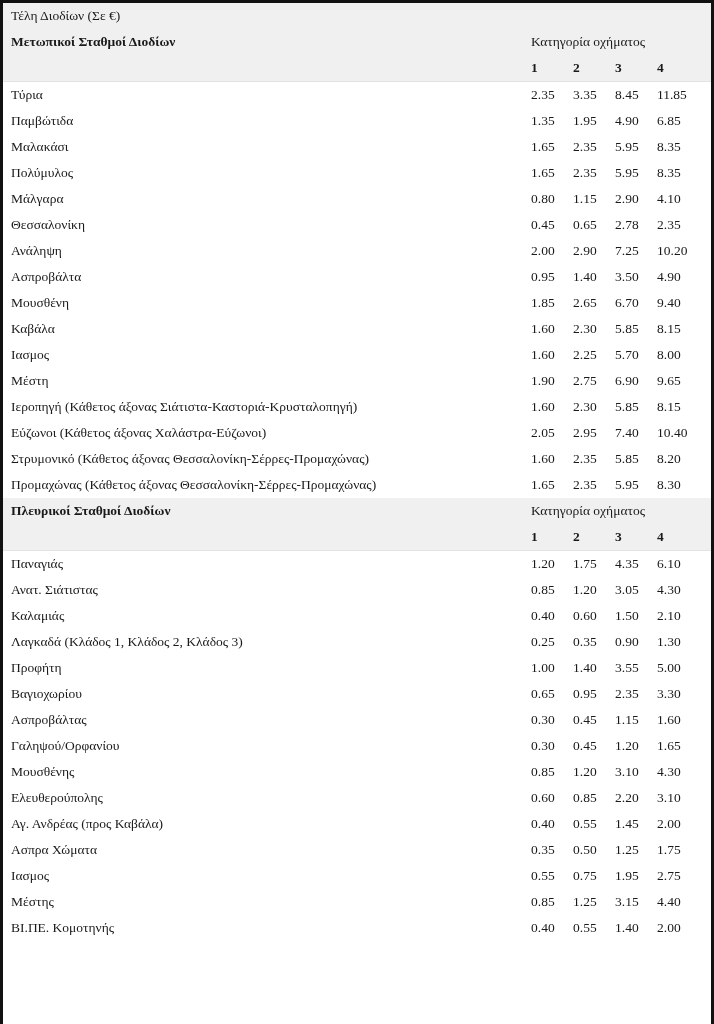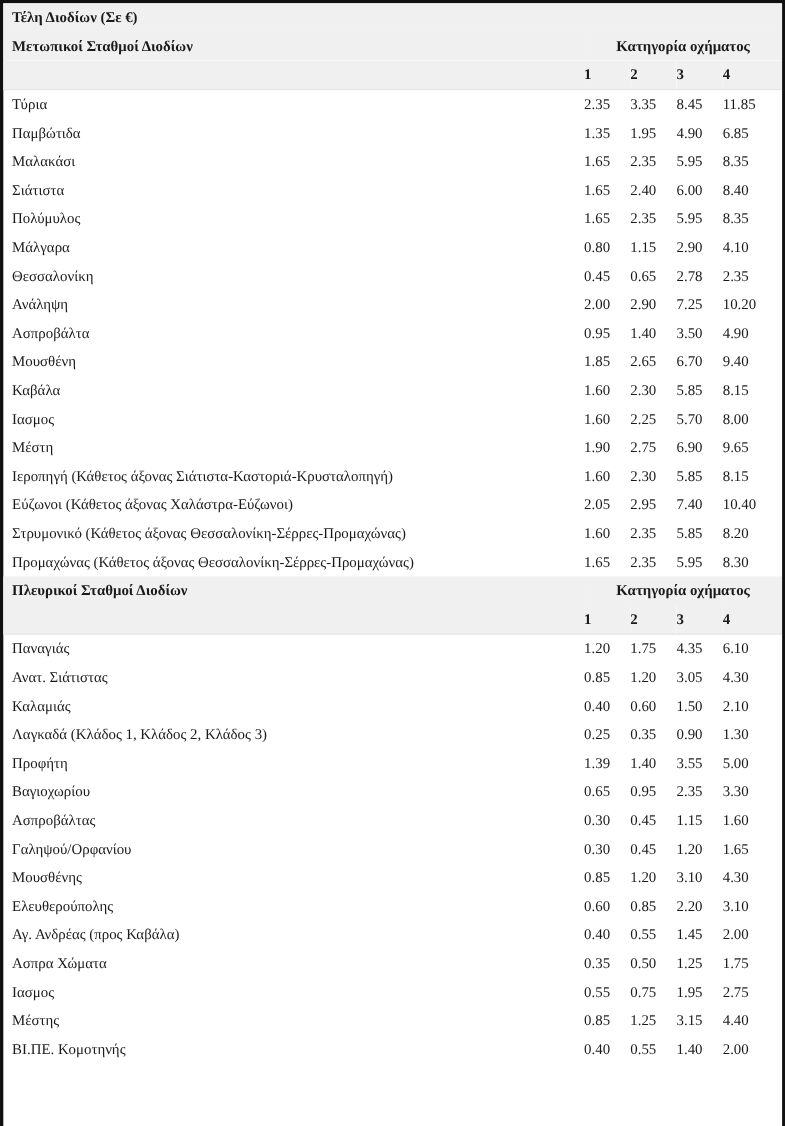--- a/index.html
+++ b/index.html
@@ -52,33 +52,32 @@
   .band-title td,
   .band-section td,
   .band-nums td {
     background: #f0f0f0;
   }
   .band-nums td {
     border-bottom: 1px solid #e3e3e6;
   }
 
   .title-cell {
-    font-weight: bold;
+    font-weight: normal;
     padding-left: 8px !important;
     font-size: 13.5px;
   }
   .section-cell {
     font-weight: bold;
     padding-left: 8px !important;
     margin-left: 44px;
   }
   .catgroup-cell {
-    font-weight: bold;
+    font-weight: normal;
     padding-left: 0 !important;
-    text-align: center;
   }
   .numhdr {
     font-weight: bold;
     padding-left: 0 !important;
   }
 
   .label-cell {
     padding-left: 8px !important;
     margin-top: 33px;
   }
@@ -129,27 +128,20 @@
           <td class="val">6.85</td>
         </tr>
         <tr>
           <td class="label-cell">Μαλακάσι</td>
           <td class="val">1.65</td>
           <td class="val">2.35</td>
           <td class="val">5.95</td>
           <td class="val">8.35</td>
         </tr>
         <tr>
-          <td class="label-cell">Σιάτιστα</td>
-          <td class="val">1.65</td>
-          <td class="val">2.40</td>
-          <td class="val">6.00</td>
-          <td class="val">8.40</td>
-        </tr>
-        <tr>
           <td class="label-cell">Πολύμυλος</td>
           <td class="val">1.65</td>
           <td class="val">2.35</td>
           <td class="val">5.95</td>
           <td class="val">8.35</td>
         </tr>
         <tr>
           <td class="label-cell">Μάλγαρα</td>
           <td class="val">0.80</td>
           <td class="val">1.15</td>
@@ -267,21 +259,21 @@
         </tr>
         <tr>
           <td class="label-cell">Λαγκαδά (Κλάδος 1, Κλάδος 2, Κλάδος 3)</td>
           <td class="val">0.25</td>
           <td class="val">0.35</td>
           <td class="val">0.90</td>
           <td class="val">1.30</td>
         </tr>
         <tr>
           <td class="label-cell">Προφήτη</td>
-          <td class="val">1.39</td>
+          <td class="val">1.00</td>
           <td class="val">1.40</td>
           <td class="val">3.55</td>
           <td class="val">5.00</td>
         </tr>
         <tr>
           <td class="label-cell">Βαγιοχωρίου</td>
           <td class="val">0.65</td>
           <td class="val">0.95</td>
           <td class="val">2.35</td>
           <td class="val">3.30</td>

